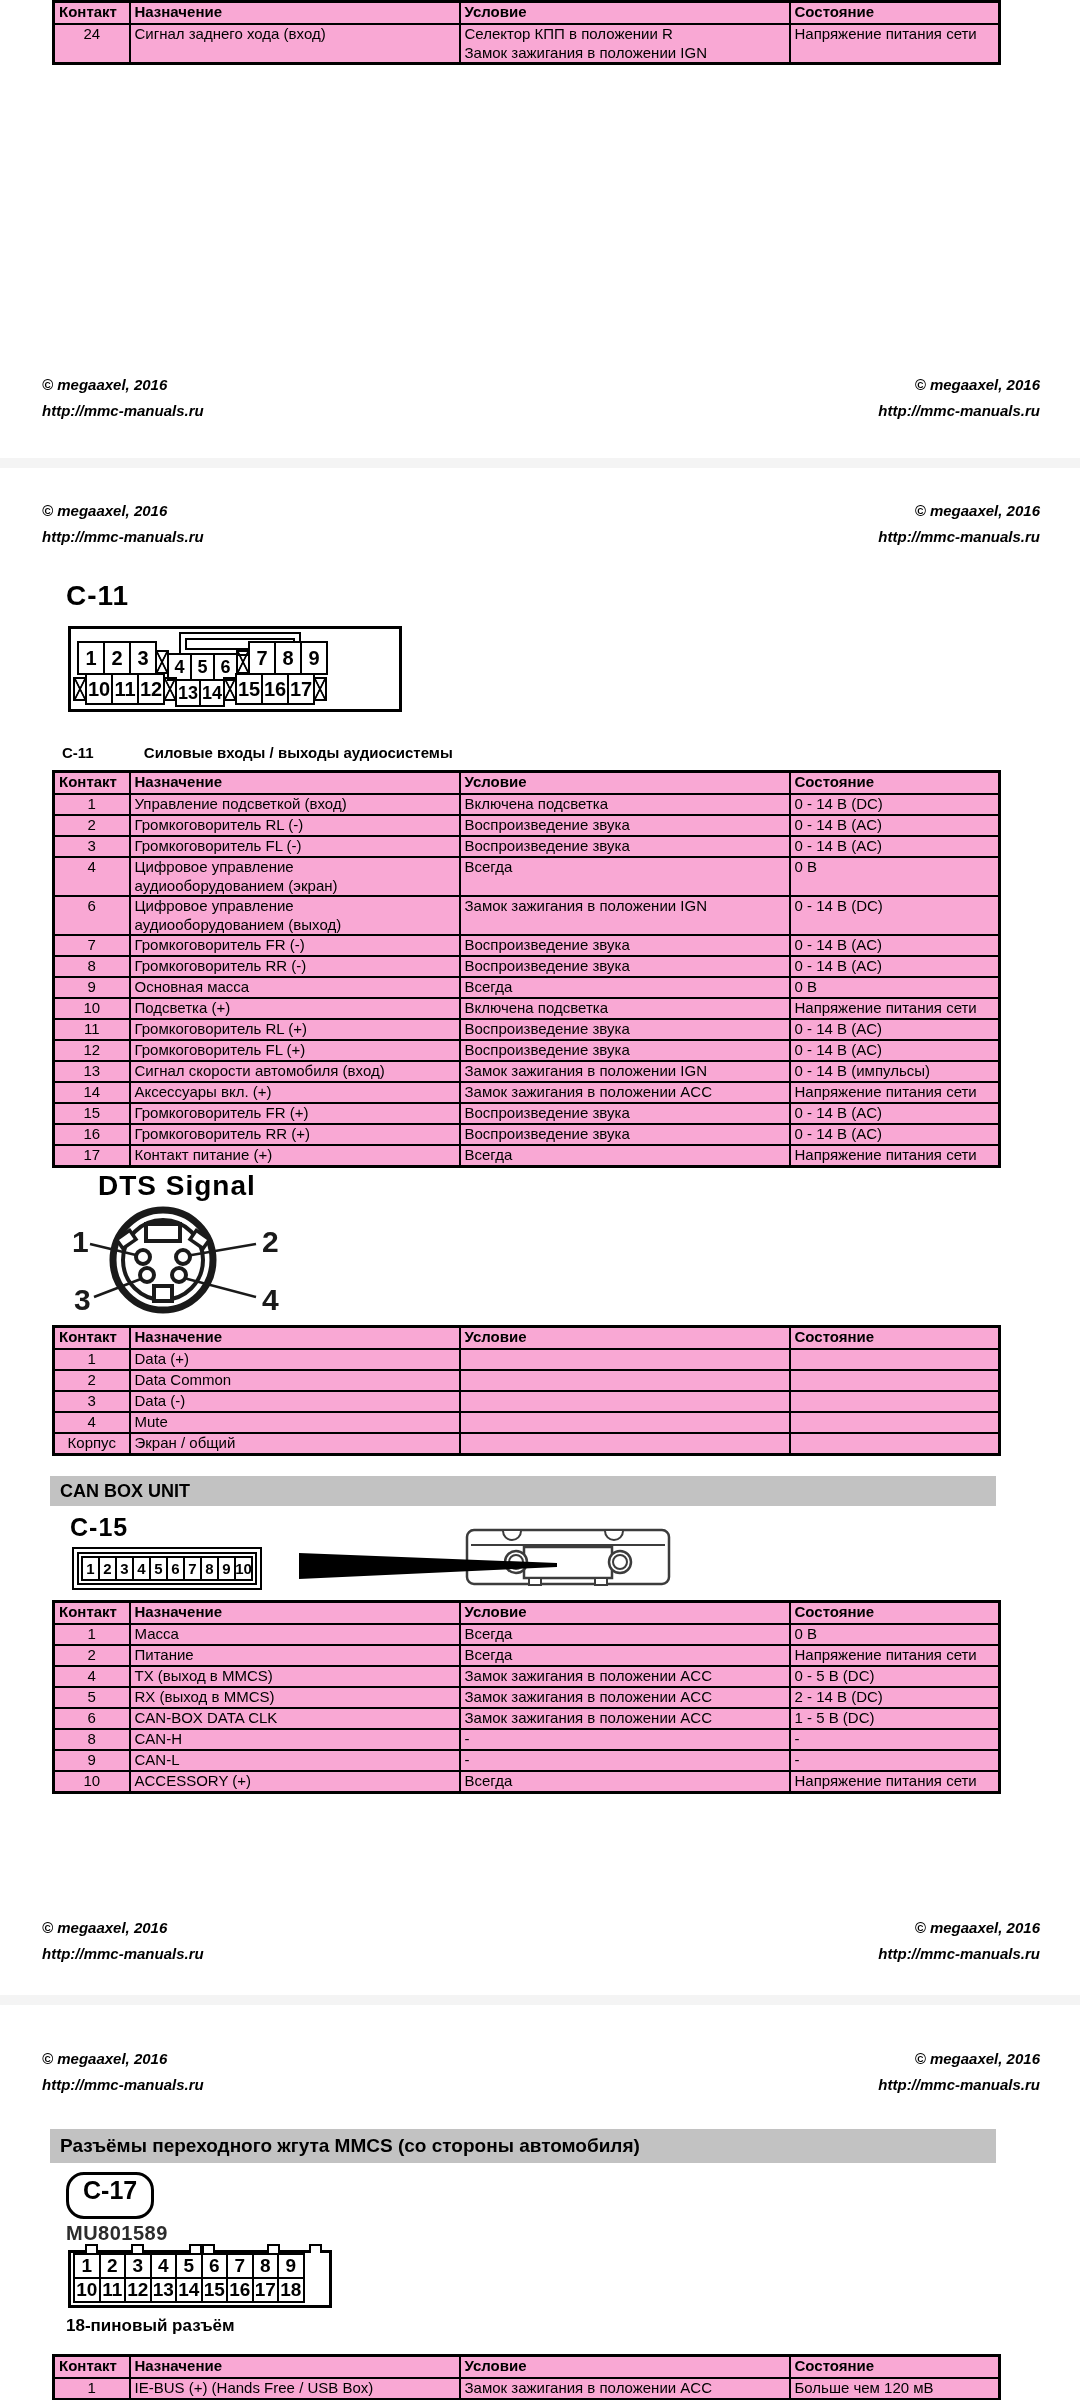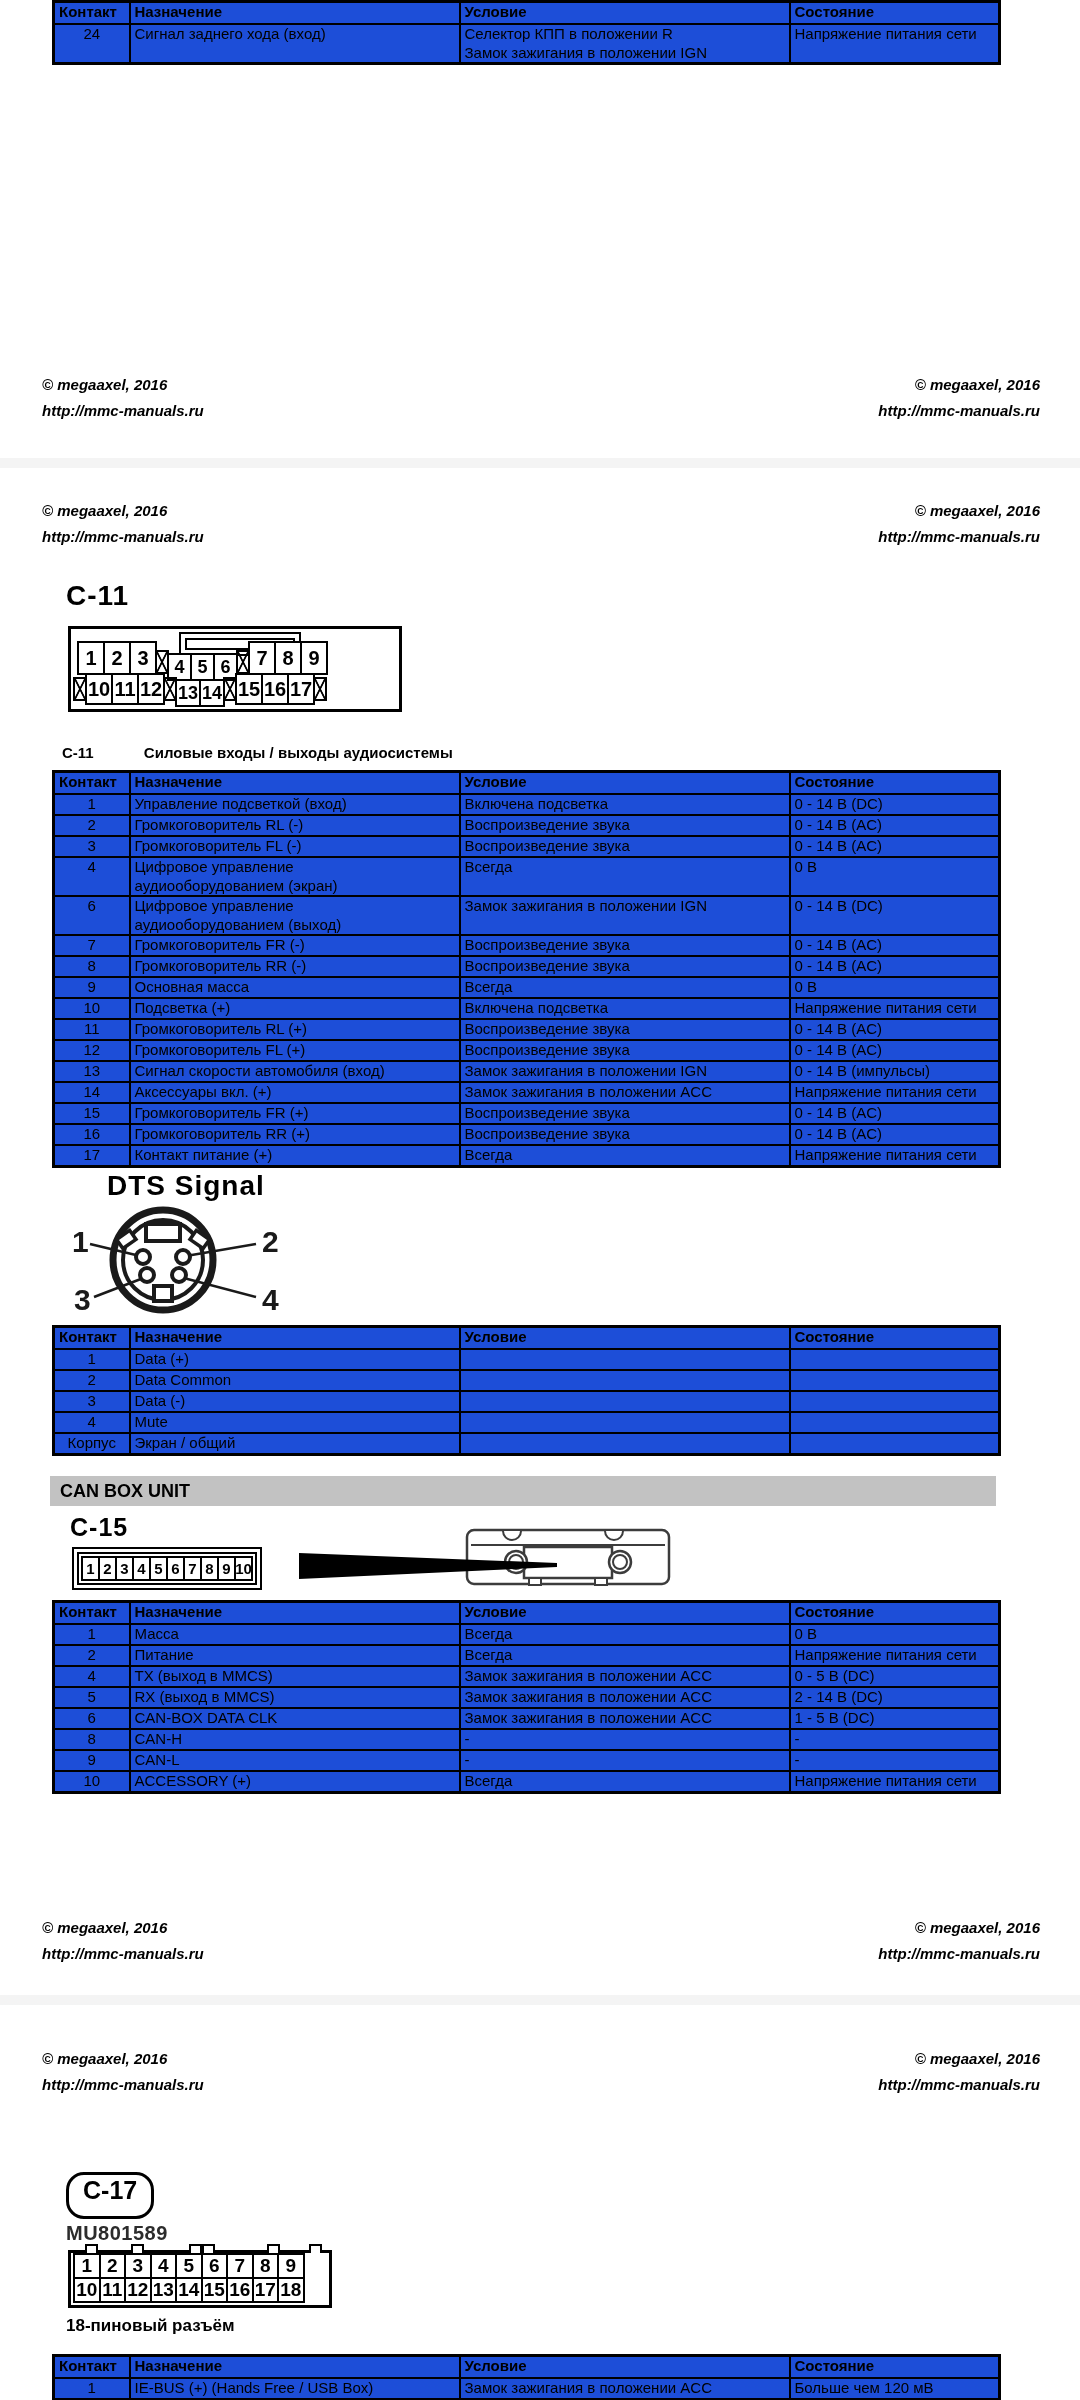--- a/index.html
+++ b/index.html
@@ -2,21 +2,21 @@
 <html><head>
 <meta charset="utf-8">
 <style>
   html,body{margin:0;padding:0;background:#fff;}
   .page{position:relative;width:1080px;height:2400px;background:#fff;overflow:hidden;
         font-family:"Liberation Sans","DejaVu Sans",sans-serif;color:#000;}
   .abs{position:absolute;}
 
   
   table.pin-table{border-collapse:collapse;table-layout:fixed;width:946px;
-                  border:3px solid #000;background:#1d4ed8;}
+                  border:3px solid #000;background:#f9a8d4;}
   table.pin-table th,table.pin-table td{border:2px solid #000;padding:0 4px;
                   font-size:15px;line-height:18.5px;vertical-align:top;text-align:left;
                   white-space:pre-line;overflow:hidden;}
   table.pin-table th{font-weight:bold;height:20px;}
   table.pin-table td{height:19px;}
   table.pin-table td.c-pin{text-align:center;padding:0 1px;}
   col.w-pin{width:76px;}col.w-func{width:330px;}col.w-cond{width:330px;}col.w-state{width:210px;}
 
   
   .copy{font-style:italic;font-weight:bold;font-size:15px;line-height:26px;white-space:nowrap;}
@@ -277,21 +277,21 @@
         </tr>
         <tr>
           <td class="c-pin">17</td>
           <td>Контакт питание (+)</td>
           <td>Всегда</td>
           <td>Напряжение питания сети</td>
         </tr>
       </tbody>
   </table>
 
-  <div class="big-label abs" style="left:107px;top:1170px;text-align:right;">DTS Signal</div>
+  <div class="big-label abs" style="left:98px;top:1170px;text-align:right;">DTS Signal</div>
 
   <svg class="abs" style="left:58px;top:1202px;" width="240" height="116" viewBox="0 0 240 116">
     <circle cx="105" cy="58" r="50" fill="#fff" stroke="#1a1a1a" stroke-width="7"></circle>
     <circle cx="105" cy="58" r="40" fill="#fff" stroke="#1a1a1a" stroke-width="4"></circle>
     <line x1="32" y1="42" x2="82" y2="54" stroke="#1a1a1a" stroke-width="2.5"></line>
     <line x1="198" y1="42" x2="128" y2="54" stroke="#1a1a1a" stroke-width="2.5"></line>
     <line x1="36" y1="95" x2="88" y2="75" stroke="#1a1a1a" stroke-width="2.5"></line>
     <line x1="198" y1="95" x2="122" y2="75" stroke="#1a1a1a" stroke-width="2.5"></line>
     <rect x="88" y="22" width="34" height="17" fill="#fff" stroke="#1a1a1a" stroke-width="4"></rect>
     <rect x="60" y="32" width="16" height="11" fill="#fff" stroke="#1a1a1a" stroke-width="3.5" transform="rotate(-35 68 37)"></rect>
@@ -472,20 +472,21 @@
 
   <div class="copy abs" style="left:42px;top:2046px;">
     <div>© megaaxel, 2016</div>
     <div>http://mmc-manuals.ru</div>
   </div>
   <div class="copy right abs" style="right:40px;top:2046px;">
     <div>© megaaxel, 2016</div>
     <div>http://mmc-manuals.ru</div>
   </div>
 
+  <div class="banner abs" style="left:50px;top:2129px;height:34px;line-height:34px;font-size:19px;">Разъёмы переходного жгута MMCS (со стороны автомобиля)</div>
 
   <div class="stadium abs" style="left:66px;top:2172px;">C-17</div>
 
   <div class="part-no abs" style="left:66px;top:2222px;">MU801589</div>
 
   <div class="c17-box abs" style="left:68px;top:2250px;">
     <div class="c17-tab" style="left:14px;"></div>
     <div class="c17-tab" style="left:60px;"></div>
     <div class="c17-tab" style="left:118px;"></div>
     <div class="c17-tab" style="left:131px;"></div>

